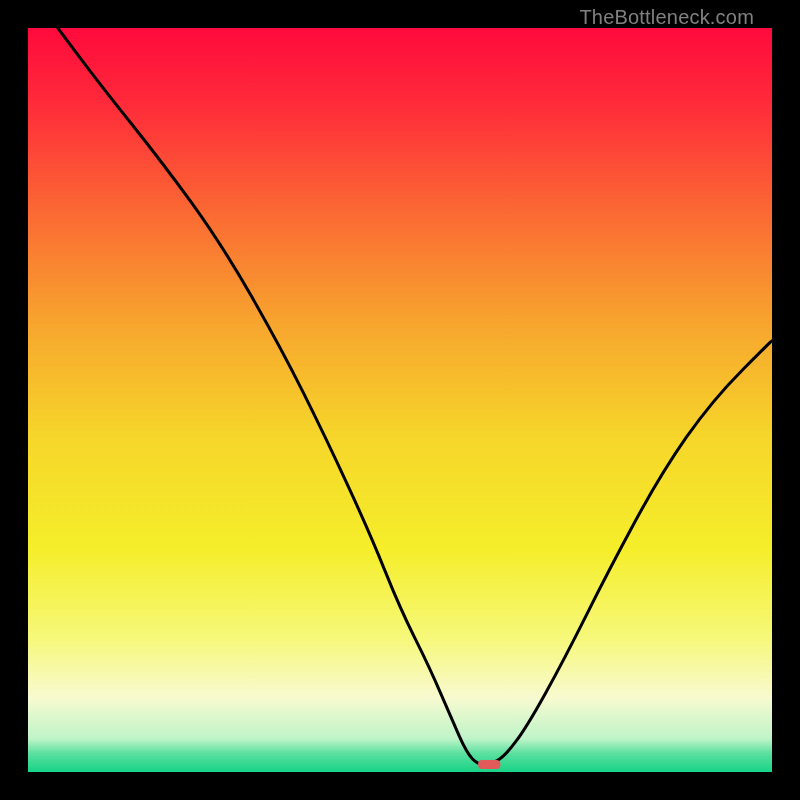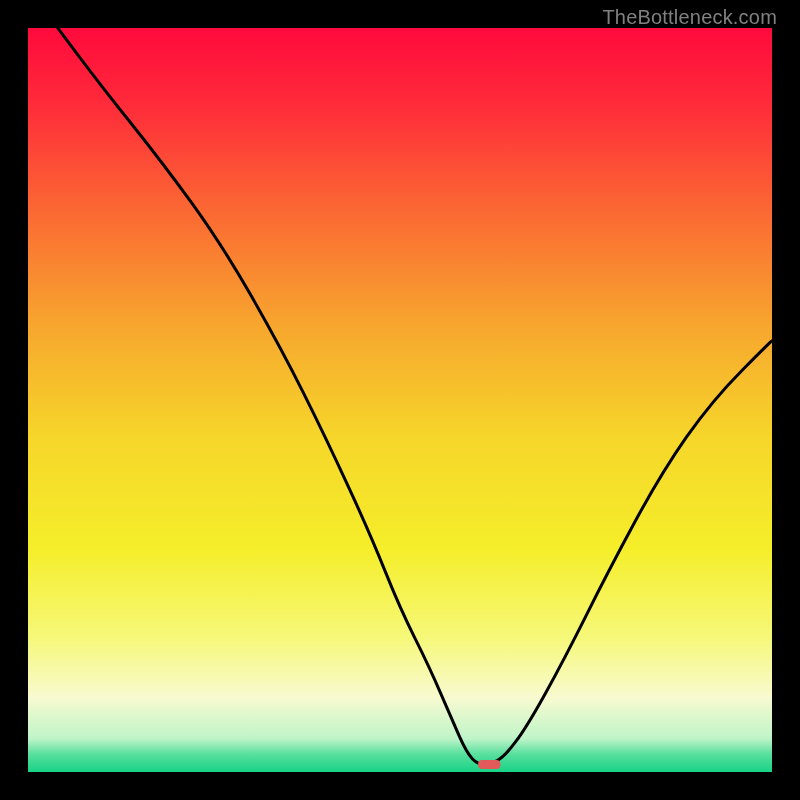--- a/index.html
+++ b/index.html
@@ -22,21 +22,21 @@
     position: absolute;
     left: 28px;
     top: 28px;
     width: 744px;
     height: 744px;
     overflow: hidden;
   }
   .watermark {
     position: absolute;
     top: 6px;
-    right: 23px;
+    right: 46px;
     font-family: Arial, Helvetica, sans-serif;
     font-size: 20px;
     color: #808080;
     font-weight: 500;
     letter-spacing: 0.2px;
   }
   svg {
     display: block;
   }
 </style>

